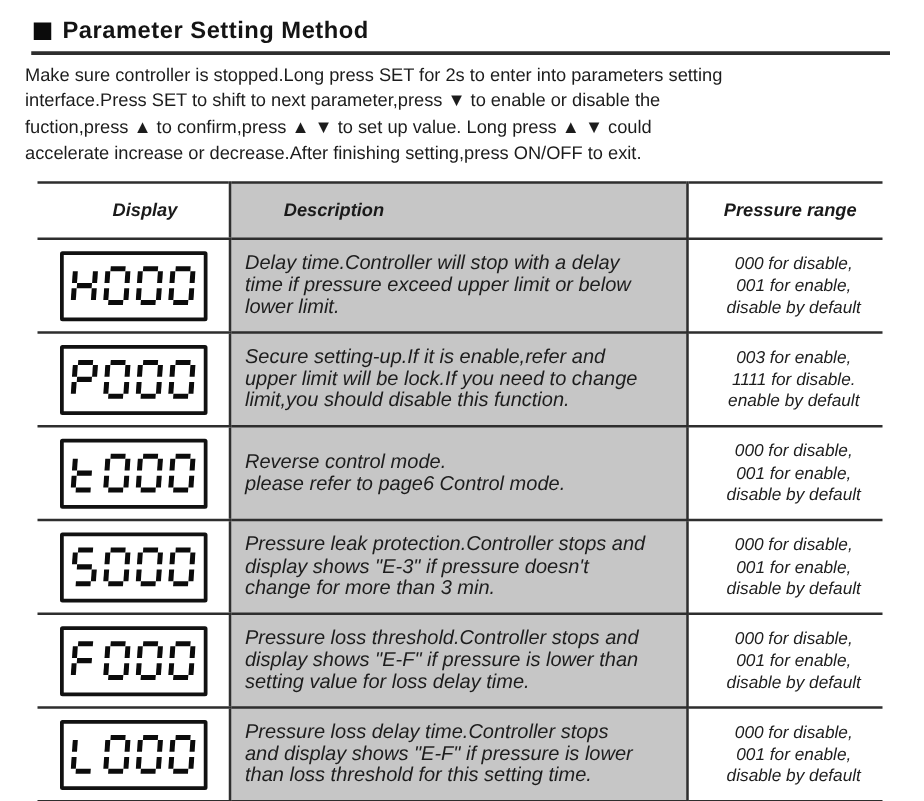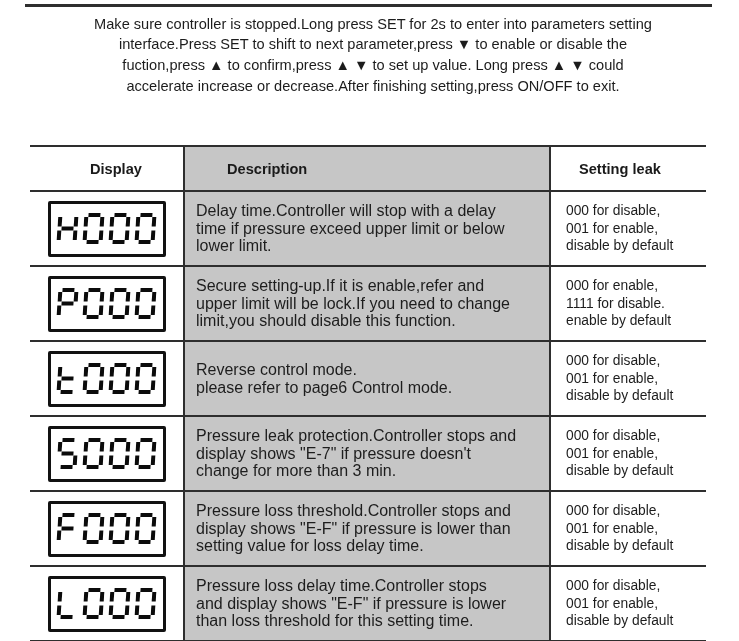--- a/index.html
+++ b/index.html
@@ -24,29 +24,30 @@
   }
   .title-rule {
     margin: 4px 0 0 25px; width: 687px; height: 2.5px;
     background: var(--rule, #2e2e2e);
   }
 
   
   .intro {
     margin: 7px 0 0 20px; width: 706px;
     font-size: 14.6px; line-height: 20.8px;
-    white-space: pre-line; color: #1c1c1c; text-align: center;
+    white-space: pre-line; color: #1c1c1c;
   }
 
   
   table.param-table {
     position: absolute; left: 30px; top: 145px;
     width: 676px; table-layout: fixed;
     border-collapse: collapse;
     border-top: 2.5px solid var(--rule, #2e2e2e);
+    font-style: italic;
   }
   col.c1 { width: 154px; }
   col.c2 { width: 366px; }
   col.c3 { width: 156px; }
 
   th, td { border-bottom: 2px solid var(--rule, #2e2e2e); }
 
   th {
     height: 41px; font-size: 14.6px; font-weight: bold;
     color: #1a1a1a; vertical-align: middle;
@@ -64,21 +65,21 @@
   td { height: 71px; vertical-align: middle; }
   td.td-display { text-align: center; }
   td.td-desc {
     padding: 0 6px 0 11px;
     font-size: 16px; line-height: 17.6px;
     white-space: pre-line; color: #1d1d1d;
   }
   td.td-range {
     padding: 0 2px 0 15px;
     font-size: 13.8px; line-height: 17.4px;
-    white-space: pre-line; color: #1d1d1d;
+    white-space: pre-line; color: #1d1d1d; text-align: center;
   }
 
   
   .lcd {
     width: 112px; height: 50px;
     margin: 0 auto;
     border: 3px solid #111;
     border-radius: 2px;
     background: #fff;
     display: flex; align-items: center; justify-content: center;
@@ -89,38 +90,42 @@
     stroke: var(--segment, #0b0b0b);
     stroke-width: 4.6;
     stroke-linecap: butt;
   }
 </style>
 </head>
 <body>
 
 <div class="page">
 
+  <div class="title-bar">
+    <span class="title-square"></span>
+    <h1 class="title-text">Parameter Setting Method</h1>
+  </div>
   <div class="title-rule"></div>
 
   <p class="intro">Make sure controller is stopped.Long press SET for 2s to enter into parameters setting
 interface.Press SET to shift to next parameter,press ▼ to enable or disable the
 fuction,press ▲ to confirm,press ▲ ▼ to set up value. Long press ▲ ▼ could
 accelerate increase or decrease.After finishing setting,press ON/OFF to exit.</p>
 
   <table class="param-table">
     <colgroup>
       <col class="c1">
         <col class="c2">
         <col class="c3">
     </colgroup>
     <thead>
       <tr>
         <th class="th-display">Display</th>
         <th class="th-desc desc-col">Description</th>
-        <th class="th-range">Setting leak</th>
+        <th class="th-range">Pressure range</th>
       </tr>
     </thead>
     <tbody>
   <tr>
     <td class="td-display">
       <div class="lcd">
               <svg viewBox="0 0 24 36" class="seg-digit">
                 <line x1="21.2" y1="4.9" x2="21.2" y2="15.7"></line>
                 <line x1="21.2" y1="20.3" x2="21.2" y2="31.1"></line>
                 <line x1="2.8" y1="20.3" x2="2.8" y2="31.1"></line>
@@ -193,21 +198,21 @@
                 <line x1="21.2" y1="20.3" x2="21.2" y2="31.1"></line>
                 <line x1="5.2" y1="33.4" x2="18.8" y2="33.4"></line>
                 <line x1="2.8" y1="20.3" x2="2.8" y2="31.1"></line>
                 <line x1="2.8" y1="4.9" x2="2.8" y2="15.7"></line>
               </svg>
             </div>
     </td>
     <td class="td-desc desc-col">Secure setting-up.If it is enable,refer and
 upper limit will be lock.If you need to change
 limit,you should disable this function.</td>
-    <td class="td-range">000 for enable,
+    <td class="td-range">003 for enable,
 1111 for disable.
 enable by default</td>
   </tr>
 
   <tr>
     <td class="td-display">
       <div class="lcd">
               <svg viewBox="0 0 24 36" class="seg-digit">
                 <line x1="5.2" y1="33.4" x2="18.8" y2="33.4"></line>
                 <line x1="2.8" y1="20.3" x2="2.8" y2="31.1"></line>
@@ -277,21 +282,21 @@
                 <line x1="5.2" y1="2.6" x2="18.8" y2="2.6"></line>
                 <line x1="21.2" y1="4.9" x2="21.2" y2="15.7"></line>
                 <line x1="21.2" y1="20.3" x2="21.2" y2="31.1"></line>
                 <line x1="5.2" y1="33.4" x2="18.8" y2="33.4"></line>
                 <line x1="2.8" y1="20.3" x2="2.8" y2="31.1"></line>
                 <line x1="2.8" y1="4.9" x2="2.8" y2="15.7"></line>
               </svg>
             </div>
     </td>
     <td class="td-desc desc-col">Pressure leak protection.Controller stops and
-display shows "E-7" if pressure doesn't
+display shows "E-3" if pressure doesn't
 change for more than 3 min.</td>
     <td class="td-range">000 for disable,
 001 for enable,
 disable by default</td>
   </tr>
 
   <tr>
     <td class="td-display">
       <div class="lcd">
               <svg viewBox="0 0 24 36" class="seg-digit">

